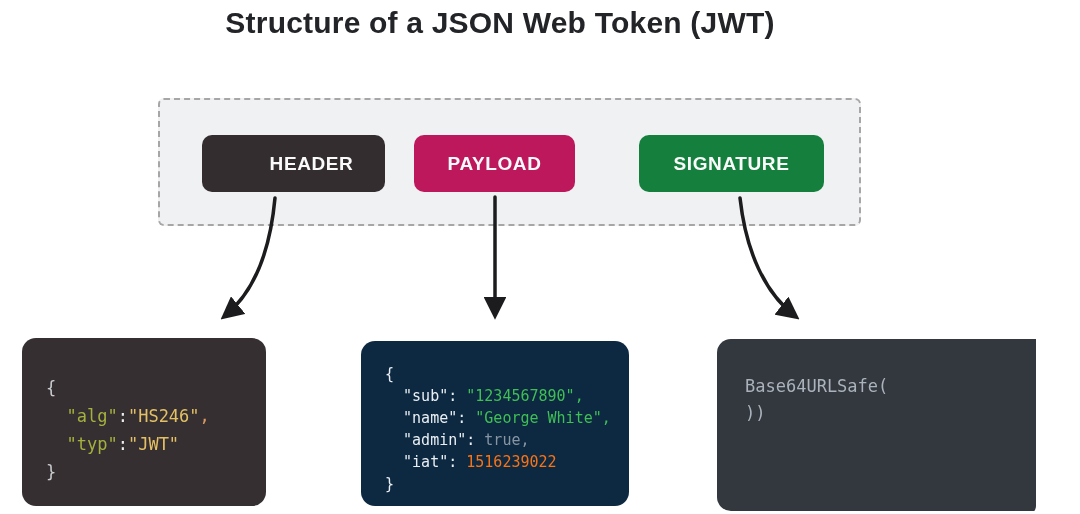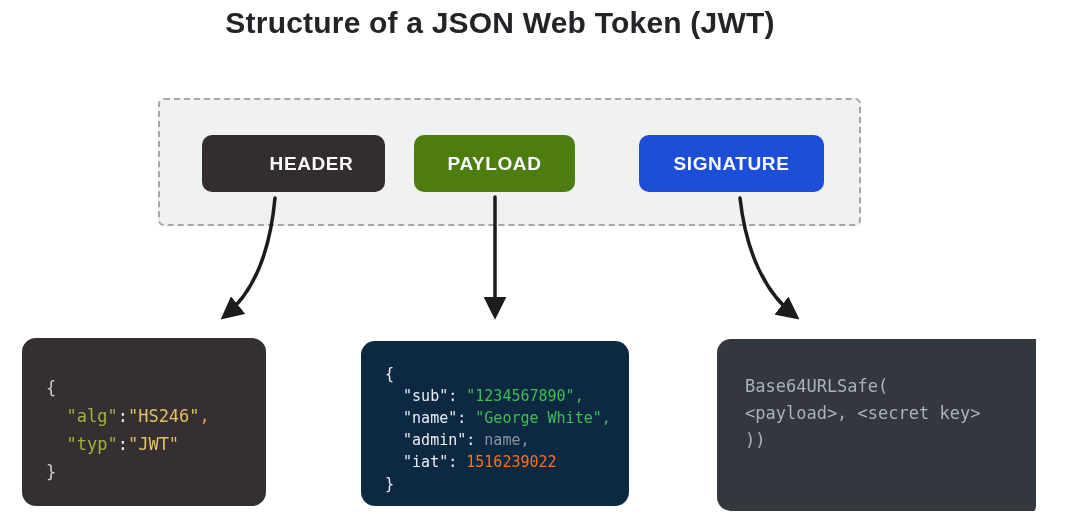--- a/index.html
+++ b/index.html
@@ -90,25 +90,25 @@
 <div class="canvas">
 
   <h1 class="title" style="color: rgb(35, 36, 40);">Structure of a JSON Web Token (JWT)</h1>
 
   <div class="dashed-box" style="background-color: rgb(240, 241, 243);"></div>
 
   <div class="pill pill-header" style="background-color: rgb(51, 45, 48);">
     <span>HEADER</span>
   </div>
 
-  <div class="pill pill-payload" style="background-color: #4d7c0f;">
+  <div class="pill pill-payload" style="background-color: #be185d;">
     <span>PAYLOAD</span>
   </div>
 
-  <div class="pill pill-signature" style="background-color: #1d4ed8;">
+  <div class="pill pill-signature" style="background-color: #15803d;">
     <span>SIGNATURE</span>
   </div>
 
   <svg class="arrow-layer" viewBox="0 0 1080 514" xmlns="http://www.w3.org/2000/svg">
     <defs>
       <marker id="arrowhead" viewBox="0 0 10 10" refX="7.5" refY="5" markerWidth="6.5" markerHeight="6.5" orient="auto-start-reverse">
         <path d="M0,0 L10,5 L0,10 Z" fill="#1c1c1e"></path>
       </marker>
     </defs>
     <path d="M 275 198 C 270 252, 253 293, 225 316" fill="none" stroke="#1c1c1e" stroke-width="3.5" stroke-linecap="round" marker-end="url(#arrowhead)"></path>
@@ -120,24 +120,23 @@
       <div class="code-line"><span style="color: rgb(201, 204, 207);">{</span></div>
       <div class="code-line"><span style="color: rgb(201, 204, 207);">  </span><span style="color: rgb(164, 177, 61);">"alg"</span><span style="color: rgb(236, 239, 241);">:</span><span style="color: rgb(227, 192, 101);">"HS246"</span><span style="color: rgb(221, 154, 95);">,</span></div>
       <div class="code-line"><span style="color: rgb(201, 204, 207);">  </span><span style="color: rgb(164, 177, 61);">"typ"</span><span style="color: rgb(236, 239, 241);">:</span><span style="color: rgb(227, 192, 101);">"JWT"</span></div>
       <div class="code-line"><span style="color: rgb(201, 204, 207);">}</span></div>
     </div>
 
   <div class="panel panel-payload" style="background-color: rgb(13, 41, 66);">
       <div class="code-line"><span style="color: rgb(233, 238, 242);">{</span></div>
       <div class="code-line"><span style="color: rgb(233, 238, 242);">  "sub": </span><span style="color: rgb(63, 191, 84);">"1234567890",</span></div>
       <div class="code-line"><span style="color: rgb(233, 238, 242);">  "name": </span><span style="color: rgb(63, 191, 84);">"George White",</span></div>
-      <div class="code-line"><span style="color: rgb(233, 238, 242);">  "admin": </span><span style="color: rgb(135, 149, 163);">name,</span></div>
+      <div class="code-line"><span style="color: rgb(233, 238, 242);">  "admin": </span><span style="color: rgb(135, 149, 163);">true,</span></div>
       <div class="code-line"><span style="color: rgb(233, 238, 242);">  "iat": </span><span style="color: #f97316;">1516239022</span></div>
       <div class="code-line"><span style="color: rgb(233, 238, 242);">}</span></div>
     </div>
 
   <div class="panel panel-signature" style="background-color: rgb(51, 55, 62);">
       <div class="code-line"><span style="color: rgb(170, 178, 187);">Base64URLSafe(</span></div>
-      <div class="code-line"><span style="color: rgb(170, 178, 187);">&lt;payload&gt;, &lt;secret key&gt;</span></div>
       <div class="code-line"><span style="color: rgb(170, 178, 187);">))</span></div>
     </div>
 
 </div>
 
 </body></html>

